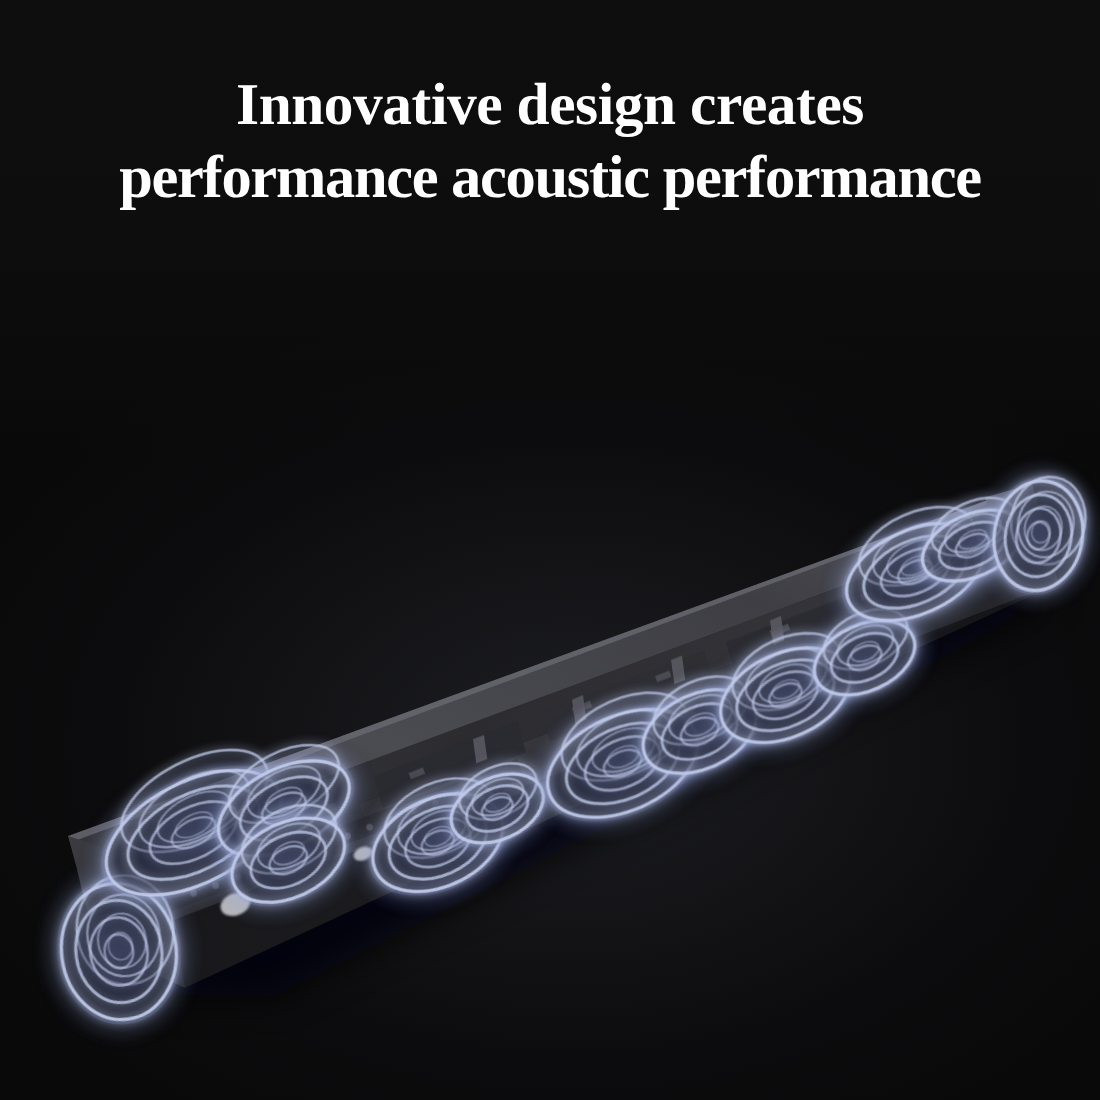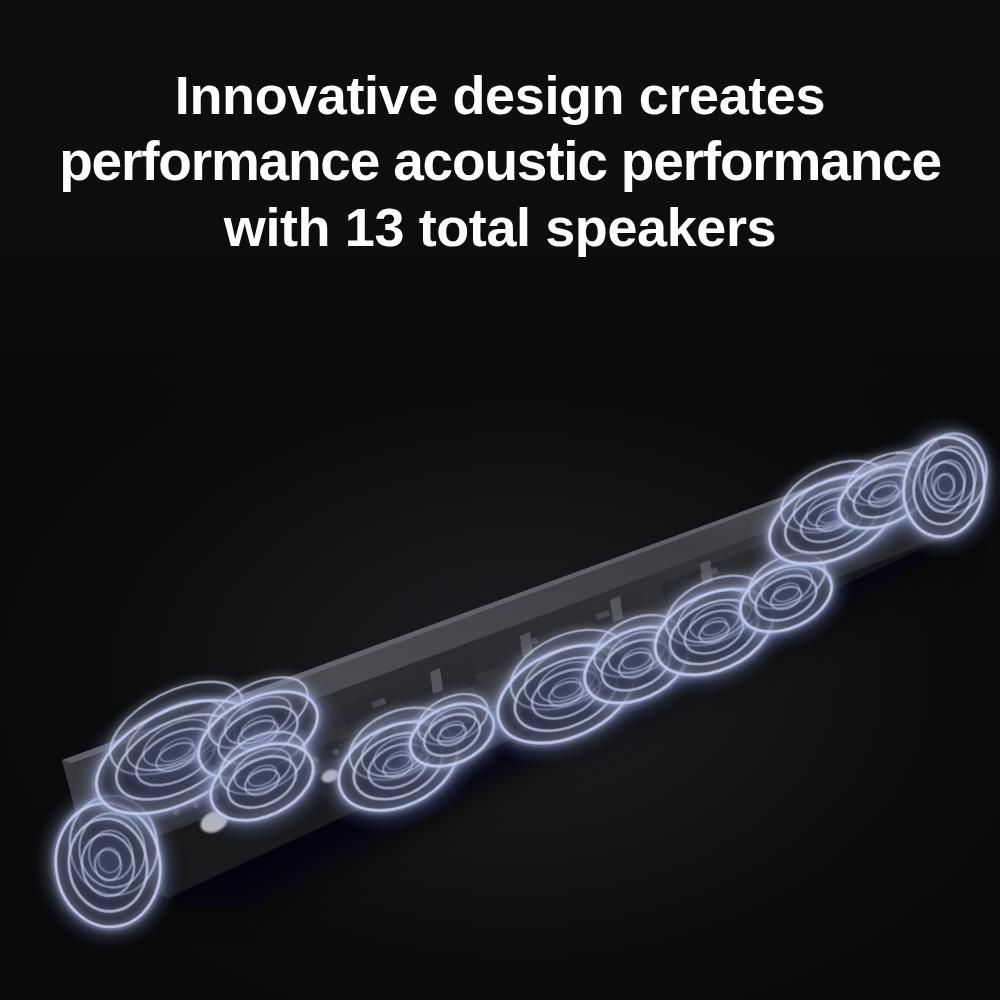--- a/index.html
+++ b/index.html
@@ -3,21 +3,21 @@
 <meta charset="utf-8">
 <title>Soundbar marketing hero</title>
 <style>
   html,body{margin:0;padding:0;background:#000;}
   body{width:1000px;height:1000px;overflow:hidden;}
 
   .stage{
     position:relative;
     width:1000px;height:1000px;
     background:#0d0d0d;
-    font-family:Liberation Sans, sans-serif;
+    font-family:Liberation Serif, serif;
     overflow:hidden;
   }
 
   
   .bg-vignette{
     position:absolute;inset:0;
     background:
       radial-gradient(ellipse 62% 42% at 52% 68%, #1d1e22 0%, #141417 38%, #0c0c0e 68%, #090909 100%);
   }
   .bg-topfade{
@@ -51,21 +51,20 @@
 <body>
 
 <div class="stage">
 
   <div class="bg-vignette"></div>
   <div class="bg-topfade"></div>
 
   <div class="headline">
     <span class="ln ln1">Innovative design creates</span>
     <span class="ln ln2">performance acoustic performance</span>
-    <span class="ln ln3">with 13 total speakers</span>
   </div>
 
   <div class="product-wrap">
     <svg class="product-svg" width="1000" height="1000" viewBox="0 0 1000 1000">
       <defs>
         <linearGradient id="gTop" x1="0" y1="1" x2="1" y2="0">
           <stop offset="0%" stop-color="#303034"></stop>
           <stop offset="32%" stop-color="#4b4b52"></stop>
           <stop offset="70%" stop-color="#3e3e44"></stop>
           <stop offset="100%" stop-color="#55555c"></stop>

